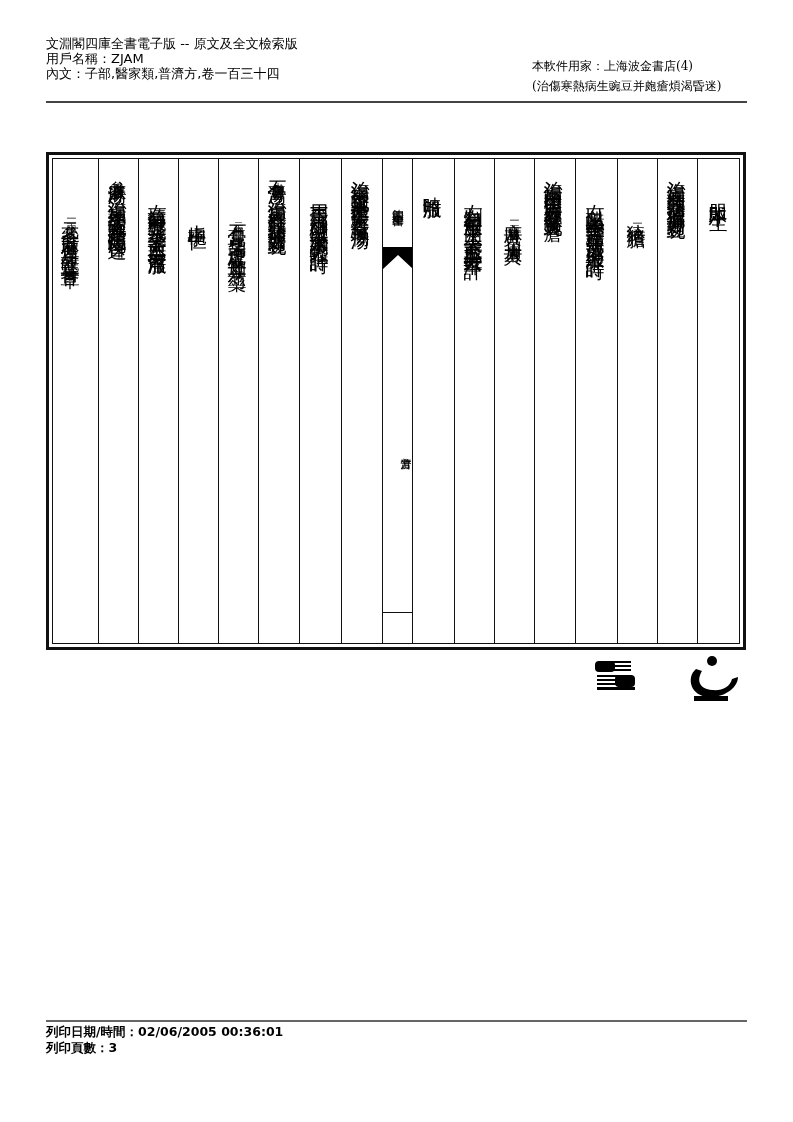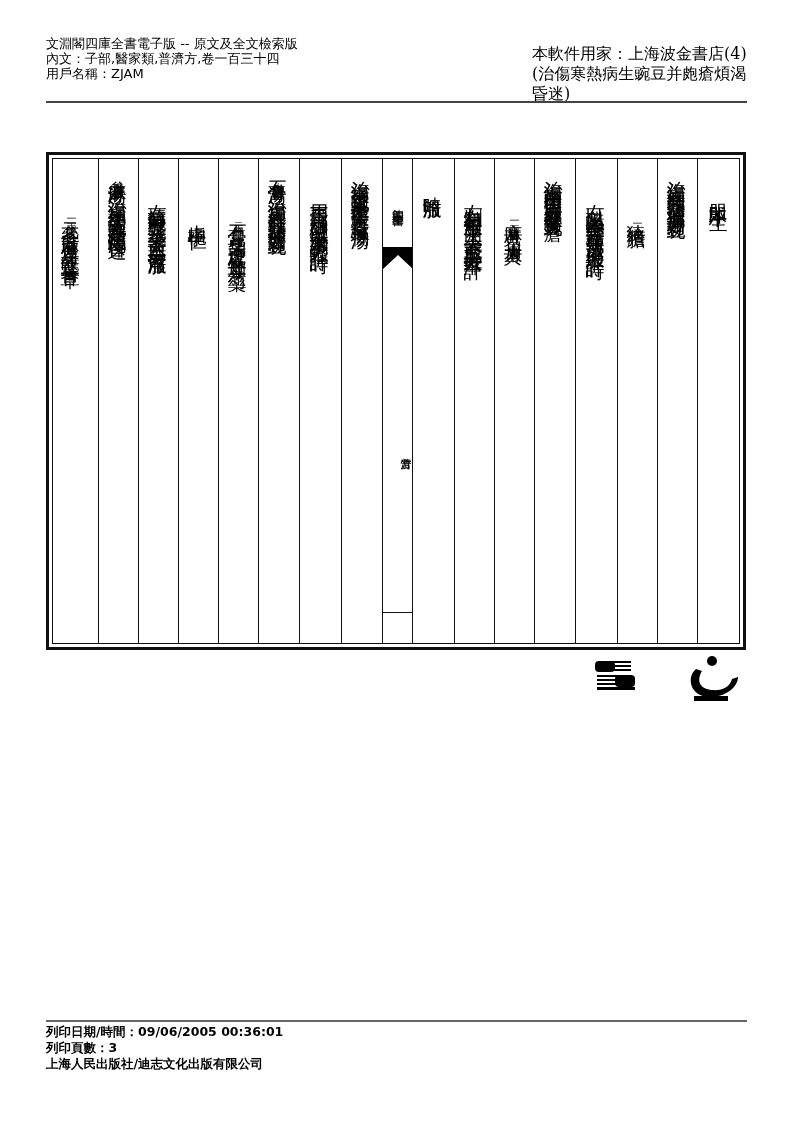--- a/index.html
+++ b/index.html
@@ -1,19 +1,19 @@
 <!DOCTYPE html>
 <html><head>
 <meta charset="utf-8">
 <style>
   html, body { margin: 0; padding: 0; background: #ffffff; }
   body { width: 793px; height: 1122px; position: relative; overflow: hidden;
          font-family: "DejaVu Sans", sans-serif; color: #000; }
   .hdr-left { position: absolute; left: 46px; top: 36px; font-size: 13px; font-weight: normal; line-height: 15px; }
-  .hdr-right { position: absolute; right: 46px; top: 44px; font-size: 16px; line-height: 20px; text-align: left; width: 215px; font-family: "DejaVu Serif", serif; }
+  .hdr-right { position: absolute; right: 46px; top: 56px; font-size: 12px; line-height: 20px; text-align: left; width: 215px; font-family: "DejaVu Serif", serif; }
   .hdr-rule { position: absolute; left: 46px; right: 46px; top: 101px; height: 2px; background: #444; }
 
   .frame { position: absolute; left: 46px; top: 152px; width: 700px; height: 498px;
            border: 3px solid #111; box-sizing: border-box; }
   .frame-inner { position: absolute; left: 3px; top: 3px; right: 3px; bottom: 3px; border: 1px solid #111; }
   .col { position: absolute; top: 0; bottom: 0; border-left: 1px solid #111; box-sizing: border-box; }
   .col:first-child { border-left: none; }
 
   .vtext { writing-mode: vertical-rl; text-orientation: upright; font-family: "DejaVu Serif", serif;
            font-size: 21px; line-height: 24px; letter-spacing: 3px; position: absolute; top: 8px; white-space: nowrap; }
@@ -29,22 +29,22 @@
 
   .logo { position: absolute; top: 655px; }
   .foot-rule { position: absolute; left: 46px; right: 46px; top: 1020px; height: 2px; background: #666; }
   .foot { position: absolute; left: 46px; top: 1024px; font-size: 12.5px; font-weight: bold; line-height: 16px; }
 </style>
 </head>
 <body>
 
 <div class="hdr-left">
   <div>文淵閣四庫全書電子版 -- 原文及全文檢索版</div>
+  <div>用戶名稱：ZJAM</div>
   <div>內文：子部,醫家類,普濟方,卷一百三十四</div>
-  <div>用戶名稱：ZJAM</div>
 </div>
 <div class="hdr-right">
   <div>本軟件用家：上海波金書店(4)</div>
   <div>(治傷寒熱病生豌豆并皰瘡煩渴昏迷)</div>
 </div>
 <div class="hdr-rule"></div>
 
 <div class="frame">
   <div class="frame-inner">
 
@@ -122,16 +122,15 @@
   <rect x="4" y="32" width="38" height="3" fill="#000"></rect>
 </svg>
 <svg class="logo" style="left:682px;width:60px;height:50px" viewBox="0 0 60 50">
   <circle cx="30" cy="6" r="5" fill="#000"></circle>
   <path d="M14 14 C4 22, 8 42, 28 42 C44 42, 56 32, 56 22 L50 24 C48 32, 40 36, 30 35 C18 34, 14 26, 20 16 Z" fill="#000"></path>
   <rect x="12" y="41" width="34" height="5" fill="#000"></rect>
 </svg>
 
 <div class="foot-rule"></div>
 <div class="foot">
-  <div>列印日期/時間：09/06/2005 00:36:01</div>
+  <div>列印日期/時間：02/06/2005 00:36:01</div>
   <div>列印頁數：3</div>
-  <div>上海人民出版社/迪志文化出版有限公司</div>
 </div>
 
 </body></html>

